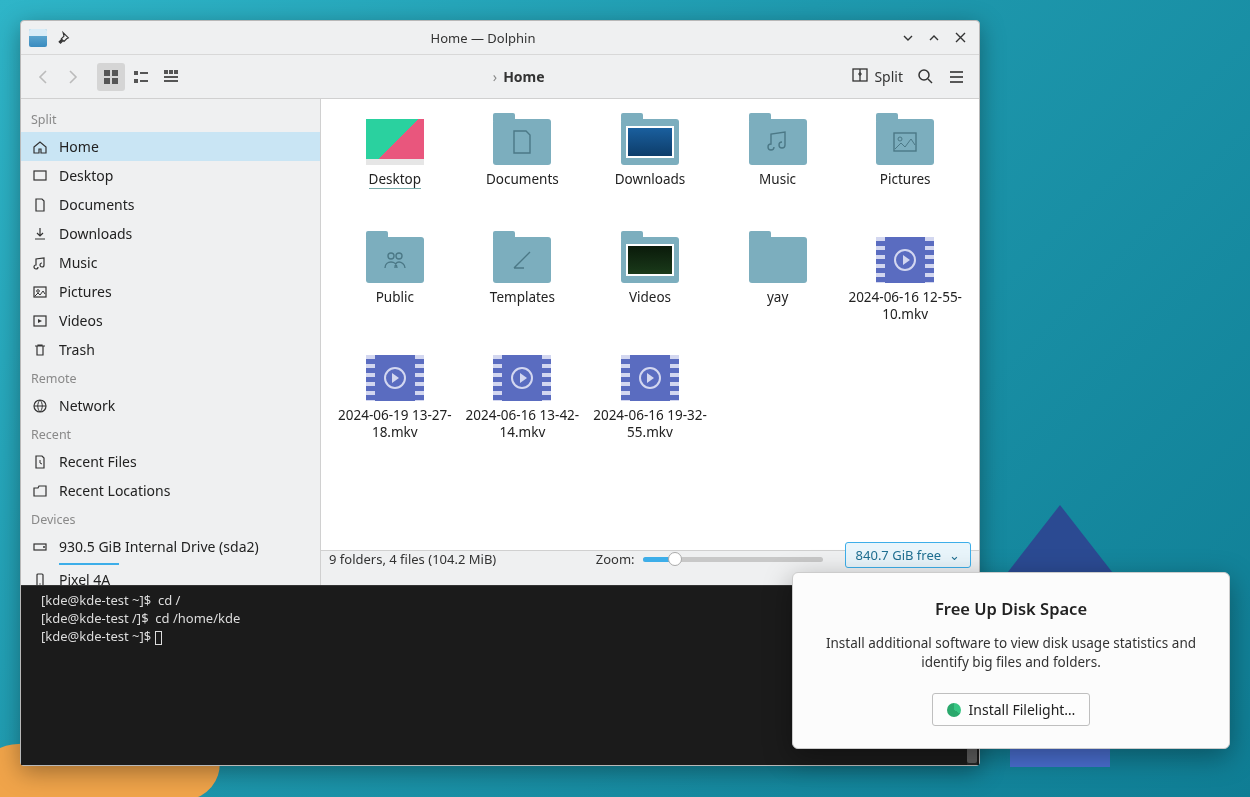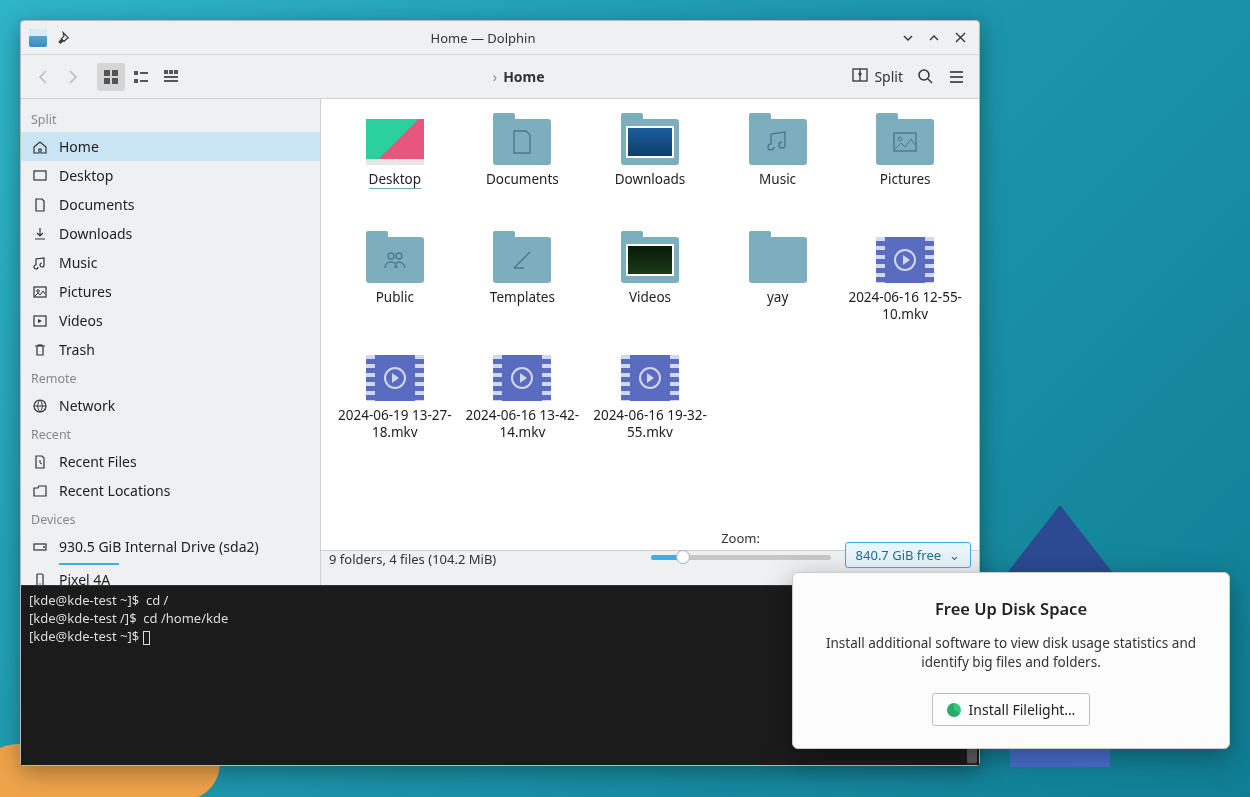--- a/index.html
+++ b/index.html
@@ -51,28 +51,28 @@
   .video-icon::before { left:0;} .video-icon::after { right:0;}
   .video-icon .play { width:22px; height:22px; border:2px solid #d3d7f0; border-radius:50%; display:flex; align-items:center; justify-content:center;}
   .video-icon .play::after { content:""; width:0; height:0; border-left:7px solid #d3d7f0; border-top:5px solid transparent; border-bottom:5px solid transparent; margin-left:2px;}
   .desktop-thumb { width:58px; height:46px; background:linear-gradient(135deg,#2ad19f 0 50%,#e9567d 50% 100%); position:relative;}
   .desktop-thumb::after { content:""; position:absolute; left:0; right:0; bottom:0; height:6px; background:#e6e6e6;}
   .item.sel .label { border-bottom:1px solid #7aa; }
   
   .statusbar { height:30px; border-top:1px solid #d0d0d0; background:#eff0f1; display:flex; align-items:flex-end; padding:17px 8px; font-size:13px; color:#333; gap:14px;}
   .statusbar .stat { flex:0 0 auto;}
   .statusbar .spacer { flex:1;}
-  .zoom { display:flex; align-items:center; gap:8px;flex-direction:column;}
+  .zoom { display:flex; align-items:center; gap:8px;}
   .slider { width:180px; height:5px; background:#c8c8c8; border-radius:3px; position:relative;}
   .slider .fill { position:absolute; left:0; top:0; bottom:0; width:18%; background:#3daee9; border-radius:3px;}
   .slider .knob { position:absolute; left:18%; top:-5px; width:14px; height:14px; background:#fff; border:1px solid #aaa; border-radius:50%; transform:translateX(-50%);}
   .free-btn { display:flex; align-items:center; gap:8px; padding:3px 10px; border:1px solid #3daee9; background:#e9f5fb; border-radius:3px; color:#2a6; color:#1f6f91; font-size:13px;}
   .free-btn .chev { color:#1f6f91;}
   
-  .terminal { height:180px; background:#1b1b1b; color:#dcdcdc; font-family:"DejaVu Sans Mono","Consolas",monospace; font-size:13px; padding:5px 8px; white-space:pre; border-top:1px solid #333; position:relative;}
+  .terminal { height:180px; background:#1b1b1b; color:#dcdcdc; font-family:"DejaVu Sans Mono","Consolas",monospace; font-size:13px; padding:5px 20px; white-space:pre; border-top:1px solid #333; position:relative;}
   .terminal .cursor { display:inline-block; width:7px; height:14px; border:1px solid #dcdcdc; vertical-align:middle;}
   .terminal .scroll { position:absolute; right:2px; top:0; bottom:0; width:10px; background:rgba(255,255,255,0.06);}
   .terminal .scroll .thumb { position:absolute; left:0; right:0; bottom:2px; height:18px; background:rgba(255,255,255,0.25); border-radius:2px;}
   
   
   .popup { position:absolute; right:20px; bottom:48px; width:438px; background:#fcfcfc; border:1px solid #ccc; border-radius:6px; box-shadow:0 8px 28px rgba(0,0,0,0.35); padding:24px 20px 22px; text-align:center;}
   .popup h3 { font-size:16.5px; font-weight:600; color:#222; margin-bottom:14px;}
   .popup p { font-size:13.5px; color:#333; line-height:1.45; margin-bottom:20px;}
   .popup .btn { display:inline-flex; align-items:center; gap:8px; padding:6px 14px; border:1px solid #bfbfbf; border-radius:3px; background:#fdfdfd; font-size:14px; color:#222; cursor:pointer;}
   .filelight-ico { width:14px; height:14px; border-radius:50%; background:conic-gradient(#37c583 0 120deg,#2aa86c 120deg 360deg);}

